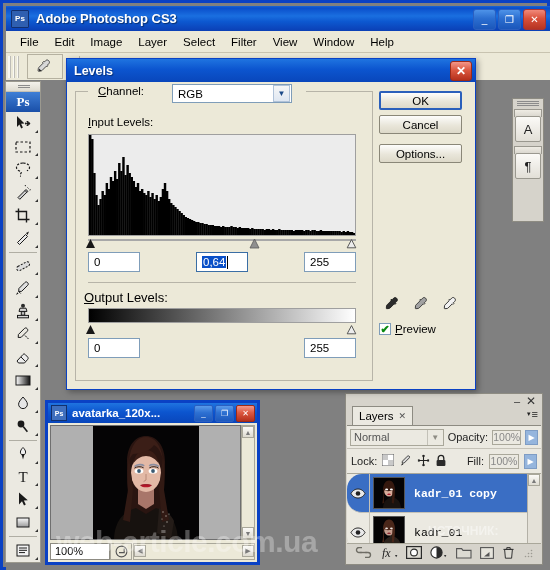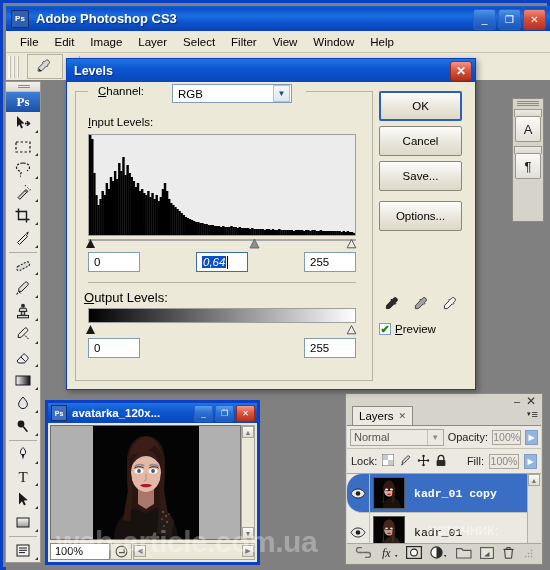--- a/index.html
+++ b/index.html
@@ -117,34 +117,34 @@
   .histo svg{display:block;}
 
   .slider-in{position:absolute;left:12px;top:146px;width:268px;height:12px;}
   .slider-in .track{position:absolute;left:0;top:1px;width:100%;height:2px;background:#a8a8a8;}
   .mk{position:absolute;top:1px;width:11px;height:10px;}
 
   .fields{position:absolute;left:12px;top:160px;width:268px;height:22px;}
   .fld{position:absolute;width:52px;height:20px;background:#fff;border:1px solid #7f9db9;
     box-sizing:border-box;font-size:11.5px;display:flex;align-items:center;padding-left:5px;}
   .fld.sel{border:1px solid #3a6ea5;}
-  .fld.sel .selt{background:#0a50c8;color:#fff;padding:0 1px;font-style:italic;}
+  .fld.sel .selt{background:#0a50c8;color:#fff;padding:0 1px;}
   .fld .caret{display:inline-block;width:1px;height:13px;background:#000;margin-left:1px;}
 
   .divider{position:absolute;left:12px;top:190px;width:268px;height:1px;background:#b7b4a8;}
   .outlbl{position:absolute;left:8px;top:198px;font-size:13px;}
   .rampwrap{position:absolute;left:12px;top:216px;width:268px;height:16px;}
   .ramp{width:268px;height:15px;background:linear-gradient(to right,#000,#fff);
     border:1px solid #9f9f9f;box-sizing:border-box;}
   .slider-out{position:absolute;left:12px;top:232px;width:268px;height:12px;}
   .fields2{position:absolute;left:12px;top:246px;width:268px;height:22px;}
 
   
   .btncol{position:absolute;left:312px;top:9px;width:88px;}
-  .btn{width:83px;height:30px;margin-bottom:5px;
+  .btn{width:83px;height:19px;margin-bottom:5px;
     background:linear-gradient(to bottom,#fdfdfc,#e9e6da 55%,#ddd9c9);
     border:1px solid #8a8778;border-radius:2px;
     display:flex;align-items:center;justify-content:center;font-size:11.5px;color:#000;
     box-sizing:border-box;}
   .btn.def{border:2px solid #2a5fbb;}
   .btn.hl{border:2px solid #e8a81e;}
   .btn.sp{margin-top:10px;}
   .droppers{position:absolute;left:312px;top:211px;width:88px;height:24px;
     display:flex;align-items:center;gap:10px;padding-left:4px;}
   .prevrow{position:absolute;left:312px;top:241px;display:flex;align-items:center;gap:4px;}
@@ -881,21 +881,20 @@
 
         <div class="fields2">
           <div class="fld" style="left:0;">0</div>
           <div class="fld" style="left:216px;">255</div>
         </div>
       </div>
 
       <div class="btncol">
         <div class="btn def">OK</div>
         <div class="btn">Cancel</div>
-        <div class="btn">Save...</div>
         <div class="btn sp">Options...</div>
       </div>
 
       <div class="droppers">
         <span>
           <svg width="19" height="19" viewBox="0 0 19 19">
               <path d="M13.6 3.2c-.9-.9-2.1-.9-2.9-.1L9.2 4.7l-.6-.6-1 1 .6.6L4 9.9c-.3.3-.5.7-.5 1.1l-.2 2.2c0 .3.2.5.5.5l2.2-.2c.4 0 .8-.2 1.1-.5l4.2-4.2.6.6 1-1-.6-.6 1.5-1.5c.8-.8.8-2 0-2.9z" fill="#2c2c2c" stroke="#111" stroke-width=".8"></path>
             </svg></span>
         <span>
           <svg width="19" height="19" viewBox="0 0 19 19">

